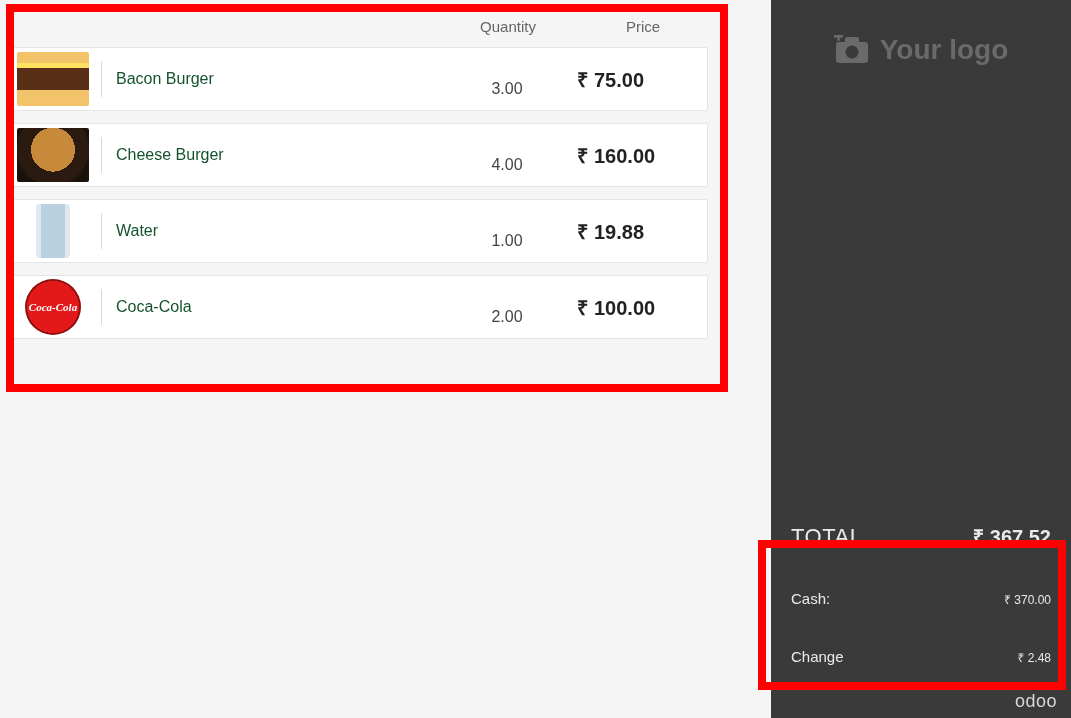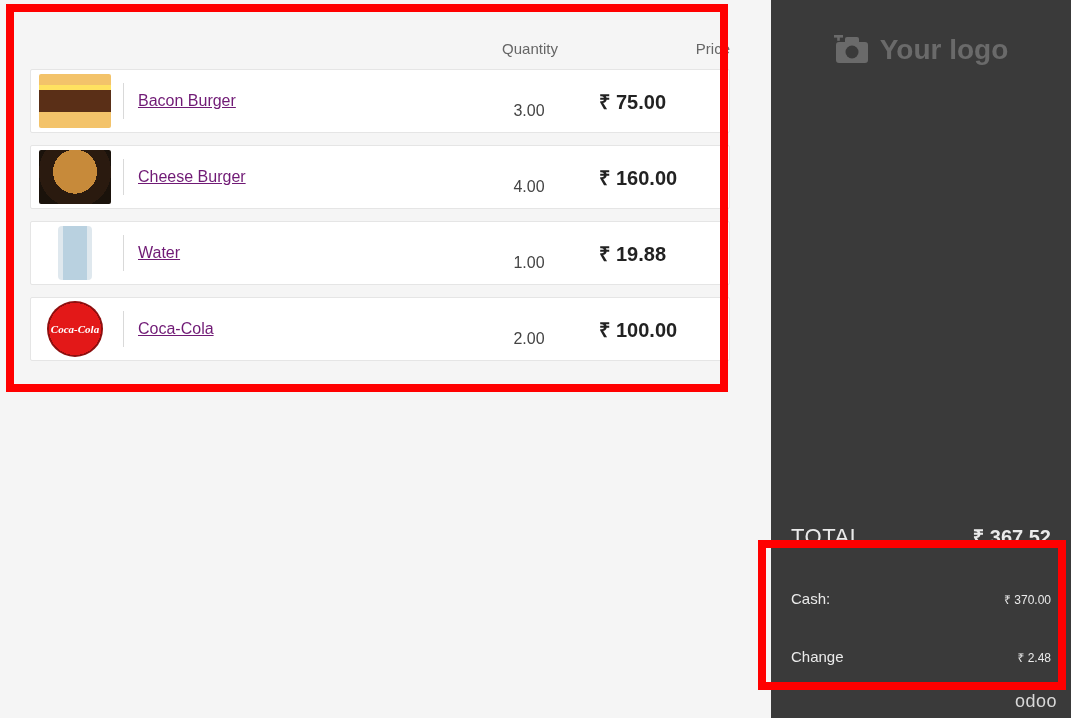--- a/index.html
+++ b/index.html
@@ -11,21 +11,21 @@
     overflow: hidden;
     position: relative;
   }
   .main {
     display: flex;
     width: 100%;
     height: 100%;
   }
   .left {
     flex: 1;
-    padding: 24px;
+    padding: 2px;
     position: relative;
   }
   .right {
     width: 300px;
     background: #3a3a3a;
     color: #ccc;
     display: flex;
     flex-direction: column;
     position: relative;
   }
@@ -57,21 +57,21 @@
   .header-row {
     display: flex;
     align-items: center;
     padding: 10px 0 12px 0;
     color: #666;
     font-size: 15px;
   }
   .hcol-img { width: 90px; }
   .hcol-name { flex: 1; }
   .hcol-qty { width: 140px; text-align: center; }
-  .hcol-price { width: 130px; text-align: right; }
+  .hcol-price { width: 130px; text-align: center; }
   .item-row {
     display: flex;
     align-items: center;
     background: #fff;
     border: 1px solid #e5e5e5;
     border-radius: 2px;
     margin-bottom: 12px;
     height: 64px;
     padding-right: 10px;
   }
@@ -117,22 +117,21 @@
   }
   .divider {
     width: 1px;
     height: 36px;
     background: #d9d9d9;
     margin-right: 14px;
   }
   .name-cell {
     flex: 1;
     font-size: 16px;
-    color: #701a75;
-    text-decoration: underline;
+    color: #14532d;
   }
   .qty-cell {
     width: 140px;
     text-align: center;
     font-size: 16px;
     color: #444;
     margin-top: 19px;
   }
   .price-cell {
     width: 120px;

